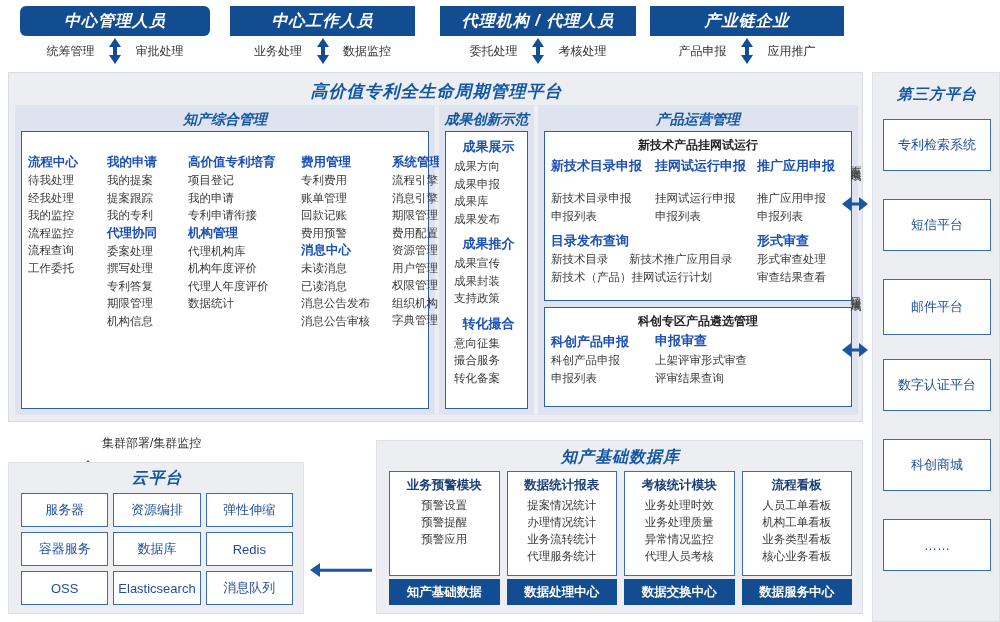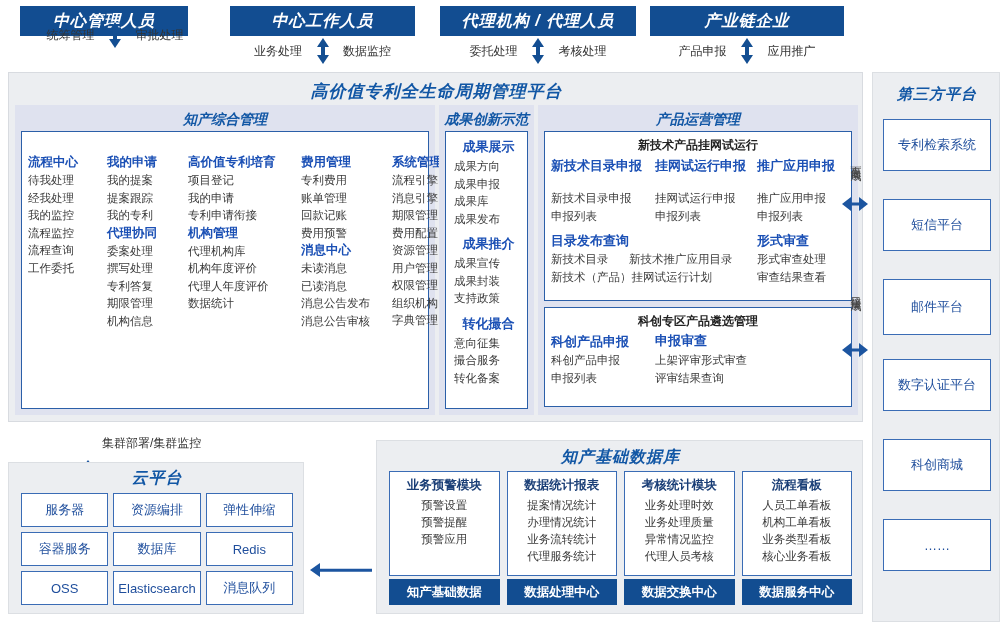--- a/index.html
+++ b/index.html
@@ -132,22 +132,22 @@
     background:#124d91;color:#fff;font-weight:bold;font-size:12.5px;
     display:flex;align-items:center;justify-content:center;
   }
   .cluster-label{font-size:12px;color:#333;white-space:nowrap;}
 </style>
 </head>
 <body>
 
 <div class="abs" id="roles" style="left:0;top:0;width:870px;height:62px;">
     <div class="abs" style="left: 20px; top: 0px; width: 190px; height: 62px;">
-      <div class="role-bar abs" style="left: 0px; top: 6px; width: 168px; height: 30px;">中心管理人员</div>
-      <div class="role-flows abs" style="left: 0px; top: 24px; width: 190px; height: 22px;">
+      <div class="role-bar abs" style="left: 0px; top: 6px; width: 190px; height: 30px; border-radius: 6px;">中心管理人员</div>
+      <div class="role-flows abs" style="left: 0px; top: 40px; width: 190px; height: 22px;">
         <span class="lbl">统筹管理</span>
         <div class="ud-arrow">
           <i></i>
         </div>
         <span class="lbl">审批处理</span>
       </div>
     </div>
     <div class="abs" style="left: 230px; top: 0px; width: 185px; height: 62px;">
       <div class="role-bar abs" style="left: 0px; top: 6px; width: 185px; height: 30px;">中心工作人员</div>
       <div class="role-flows abs" style="left: 0px; top: 40px; width: 185px; height: 22px; font-family: Liberation Serif, serif;">

